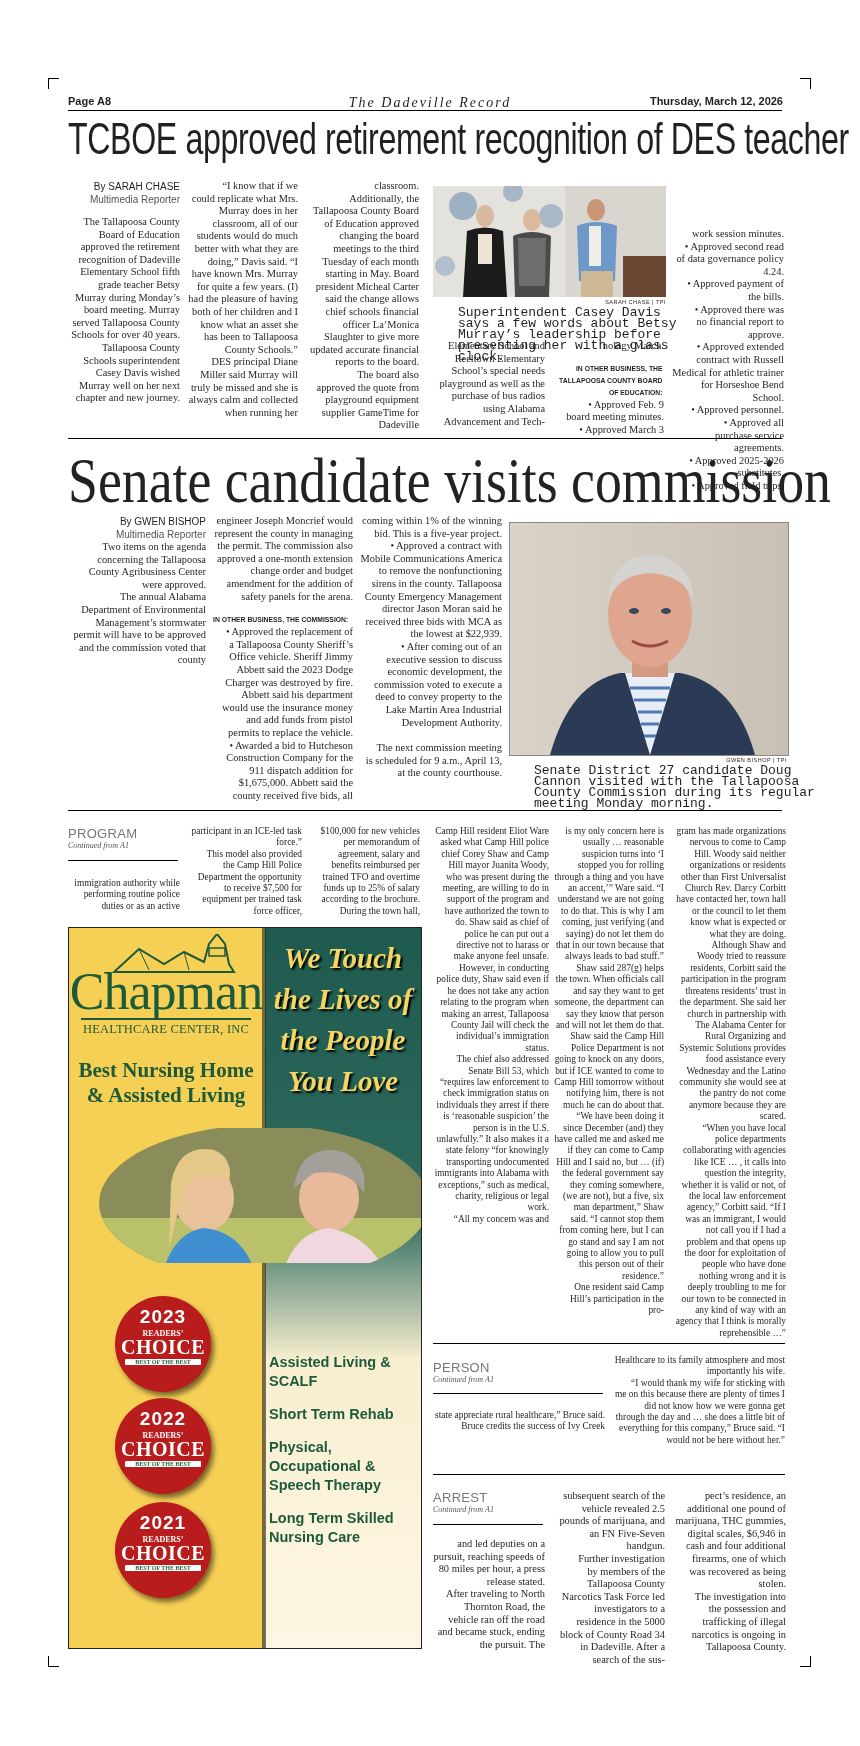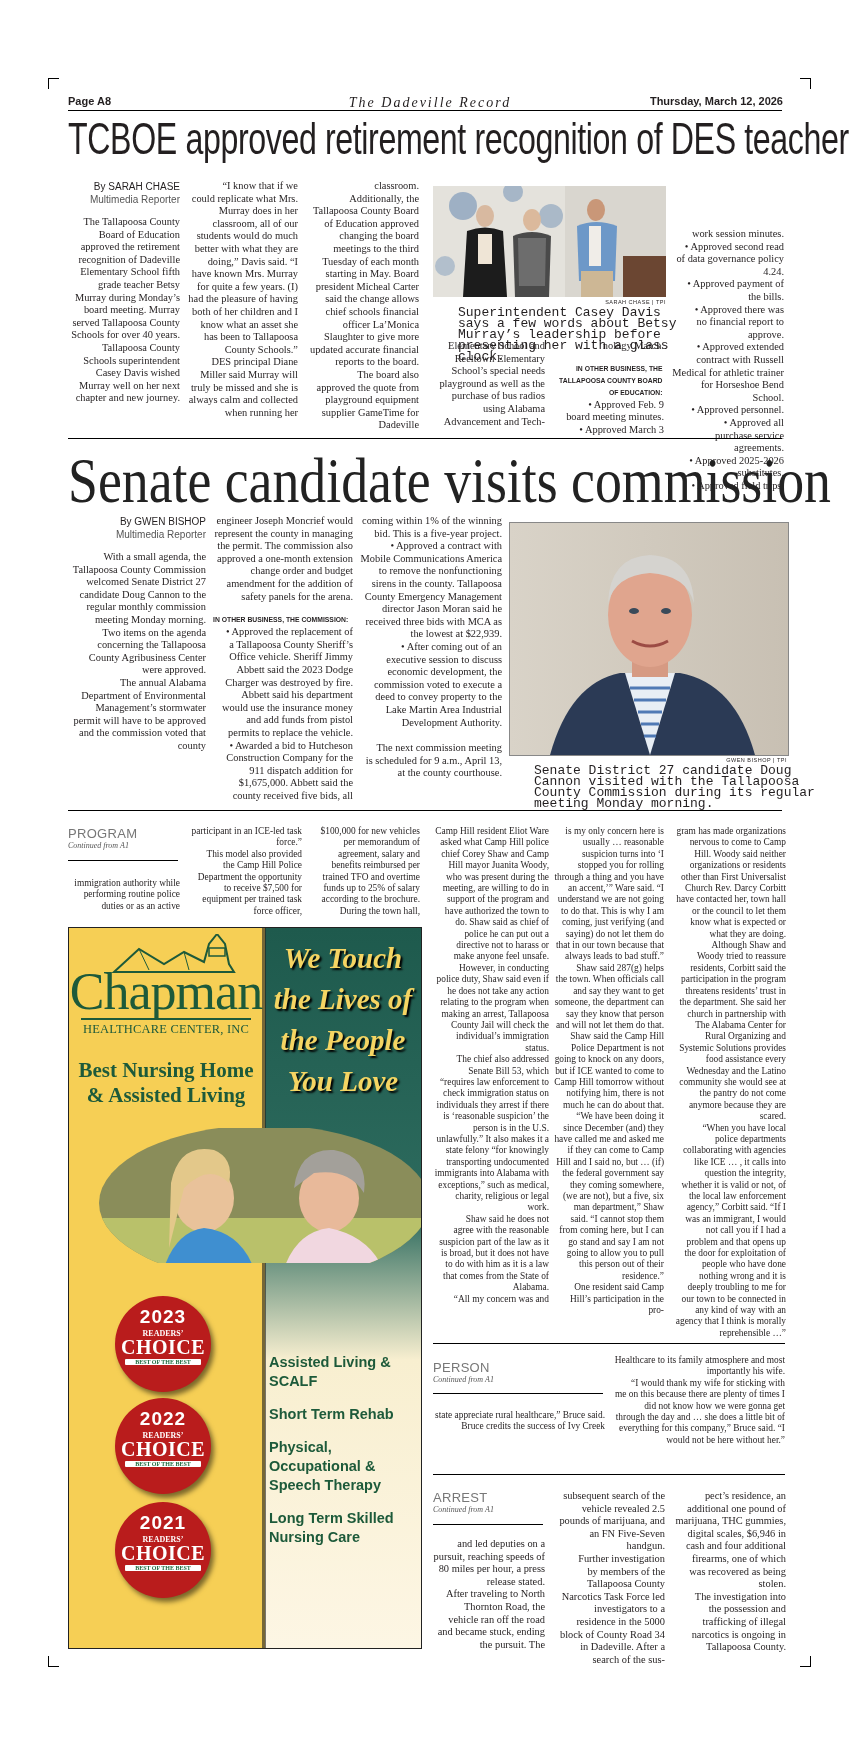--- a/index.html
+++ b/index.html
@@ -125,21 +125,20 @@
 
 <div class="rule" style="left:68px;top:438px;width:714px;height:1px;"></div>
 
 <div class="abs hed2" style="left:68px;top:448px;">Senate candidate visits commission</div>
 
 <div class="col" style="left:68px;top:515px;width:138px;">
   <div class="byline">
       <div>By GWEN BISHOP</div>
       <div class="role">Multimedia Reporter</div>
     </div>
-  <p class="gap">With a small agenda, the Tallapoosa County Commission welcomed Senate District 27 candidate Doug Cannon to the regular monthly commission meeting Monday morning.</p>
   <p>Two items on the agenda concerning the Tallapoosa County Agribusiness Center were approved.</p>
   <p>The annual Alabama Department of Environmental Management’s stormwater permit will have to be approved and the commission voted that county</p>
 </div>
 <div class="col" style="left:213px;top:515px;width:140px;">
   <p class="noindent">engineer Joseph Moncrief would represent the county in managing the permit. The commission also approved a one-month extension change order and budget amendment for the addition of safety panels for the arena.</p>
   <p class="subhead">IN OTHER BUSINESS, THE COMMISSION:</p>
   <p>• Approved the replacement of a Tallapoosa County Sheriff’s Office vehicle. Sheriff Jimmy Abbett said the 2023 Dodge Charger was destroyed by fire. Abbett said his department would use the insurance money and add funds from pistol permits to replace the vehicle.</p>
   <p>• Awarded a bid to Hutcheson Construction Company for the 911 dispatch addition for $1,675,000. Abbett said the county received five bids, all</p>
 </div>
 <div class="col" style="left:360px;top:515px;width:142px;">
@@ -192,21 +191,20 @@
   <p class="noindent">participant in an ICE-led task force.”</p>
   <p>This model also provided the Camp Hill Police Department the opportunity to receive $7,500 for equipment per trained task force officer,</p>
 </div>
 <div class="col small" style="left:307px;top:826px;width:113px;">
   <p class="noindent">$100,000 for new vehicles per memorandum of agreement, salary and benefits reimbursed per trained TFO and overtime funds up to 25% of salary according to the brochure.</p>
   <p>During the town hall,</p>
 </div>
 <div class="col small" style="left:434px;top:826px;width:115px;">
   <p class="noindent">Camp Hill resident Eliot Ware asked what Camp Hill police chief Corey Shaw and Camp Hill mayor Juanita Woody, who was present during the meeting, are willing to do in support of the program and have authorized the town to do. Shaw said as chief of police he can put out a directive not to harass or make anyone feel unsafe. However, in conducting police duty, Shaw said even if he does not take any action relating to the program when making an arrest, Tallapoosa County Jail will check the individual’s immigration status.</p>
   <p>The chief also addressed Senate Bill 53, which “requires law enforcement to check immigration status on individuals they arrest if there is ‘reasonable suspicion’ the person is in the U.S. unlawfully.” It also makes it a state felony “for knowingly transporting undocumented immigrants into Alabama with exceptions,” such as medical, charity, religious or legal work.</p>
-  <p>Shaw said he does not agree with the reasonable suspicion part of the law as it is broad, but it does not have to do with him as it is a law that comes from the State of Alabama.</p>
   <p>“All my concern was and</p>
 </div>
 <div class="col small" style="left:554px;top:826px;width:110px;">
   <p class="noindent">is my only concern here is usually … reasonable suspicion turns into ‘I stopped you for rolling through a thing and you have an accent,’” Ware said. “I understand we are not going to do that. This is why I am coming, just verifying (and saying) do not let them do that in our town because that always leads to bad stuff.”</p>
   <p>Shaw said 287(g) helps the town. When officials call and say they want to get someone, the department can say they know that person and will not let them do that. Shaw said the Camp Hill Police Department is not going to knock on any doors, but if ICE wanted to come to Camp Hill tomorrow without notifying him, there is not much he can do about that.</p>
   <p>“We have been doing it since December (and) they have called me and asked me if they can come to Camp Hill and I said no, but … (if) the federal government say they coming somewhere, (we are not), but a five, six man department,” Shaw said. “I cannot stop them from coming here, but I can go stand and say I am not going to allow you to pull this person out of their residence.”</p>
   <p>One resident said Camp Hill’s participation in the pro-</p>
 </div>
 <div class="col small" style="left:674px;top:826px;width:112px;">
   <p class="noindent">gram has made organizations nervous to come to Camp Hill. Woody said neither organizations or residents other than First Universalist Church Rev. Darcy Corbitt have contacted her, town hall or the council to let them know what is expected or what they are doing.</p>

